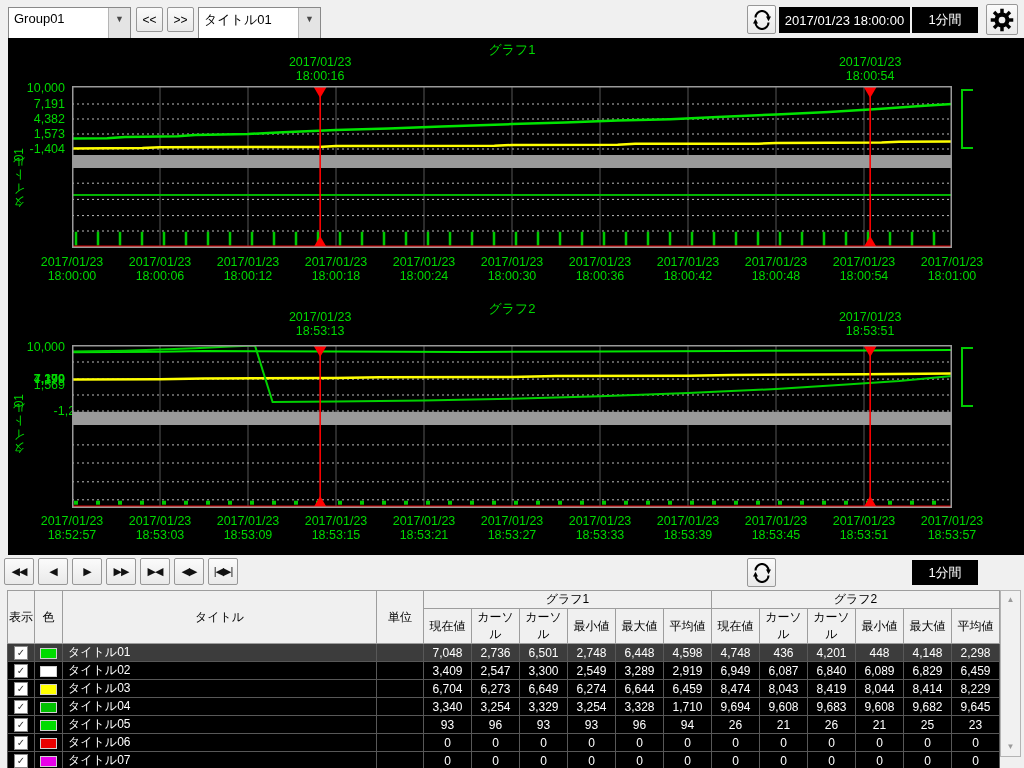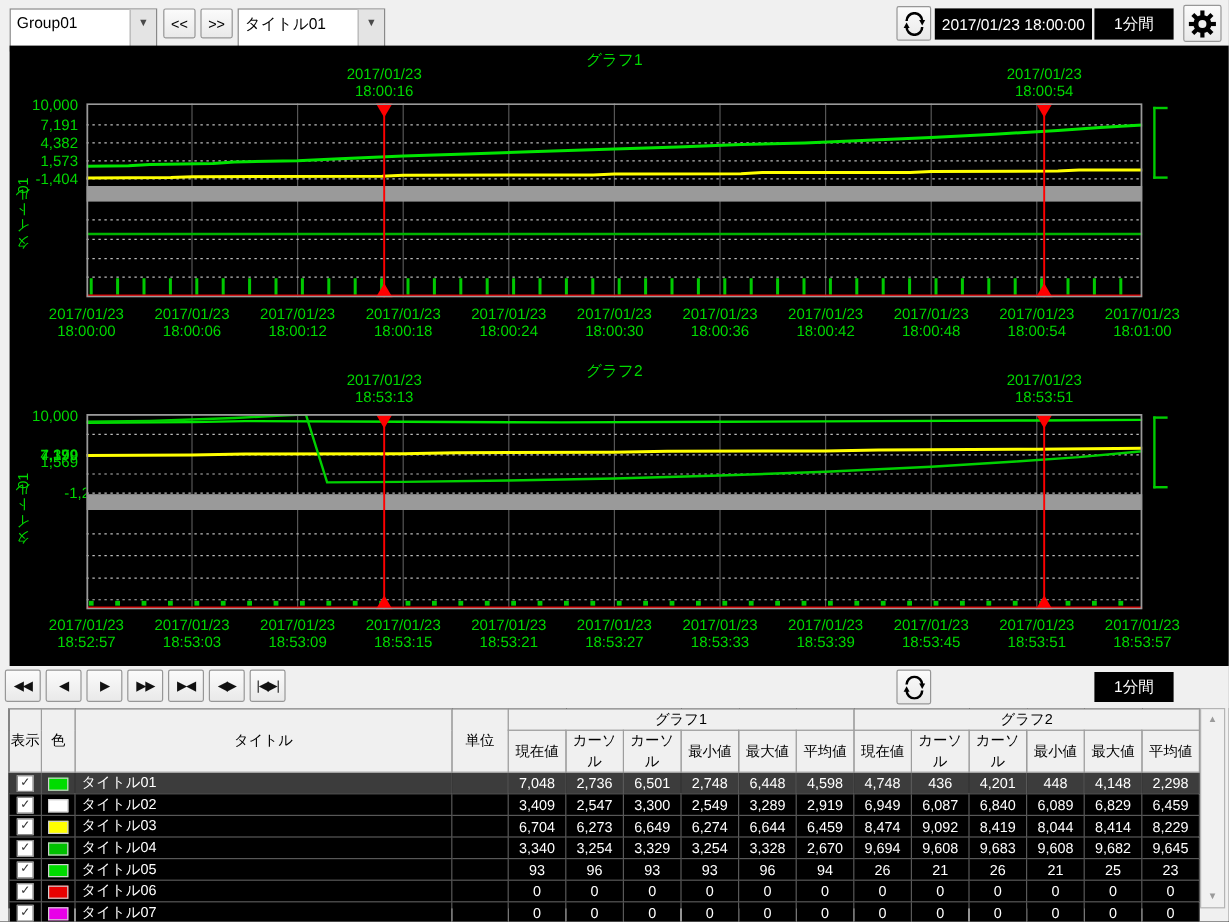--- a/index.html
+++ b/index.html
@@ -502,37 +502,37 @@
           <td><span class="swatch" style="background: rgb(255, 255, 0);"></span></td>
           <td class="c-title">タイトル03</td>
           <td></td>
           <td>6,704</td>
           <td>6,273</td>
           <td>6,649</td>
           <td>6,274</td>
           <td>6,644</td>
           <td>6,459</td>
           <td>8,474</td>
-          <td>9,092</td>
+          <td>8,043</td>
           <td>8,419</td>
           <td>8,044</td>
           <td>8,414</td>
           <td>8,229</td>
         </tr>
         <tr>
           <td><div class="cbx">✓</div></td>
           <td><span class="swatch" style="background: rgb(0, 192, 0);"></span></td>
           <td class="c-title">タイトル04</td>
           <td></td>
           <td>3,340</td>
           <td>3,254</td>
           <td>3,329</td>
           <td>3,254</td>
           <td>3,328</td>
-          <td>2,670</td>
+          <td>1,710</td>
           <td>9,694</td>
           <td>9,608</td>
           <td>9,683</td>
           <td>9,608</td>
           <td>9,682</td>
           <td>9,645</td>
         </tr>
         <tr>
           <td><div class="cbx">✓</div></td>
           <td><span class="swatch" style="background: rgb(0, 220, 0);"></span></td>

